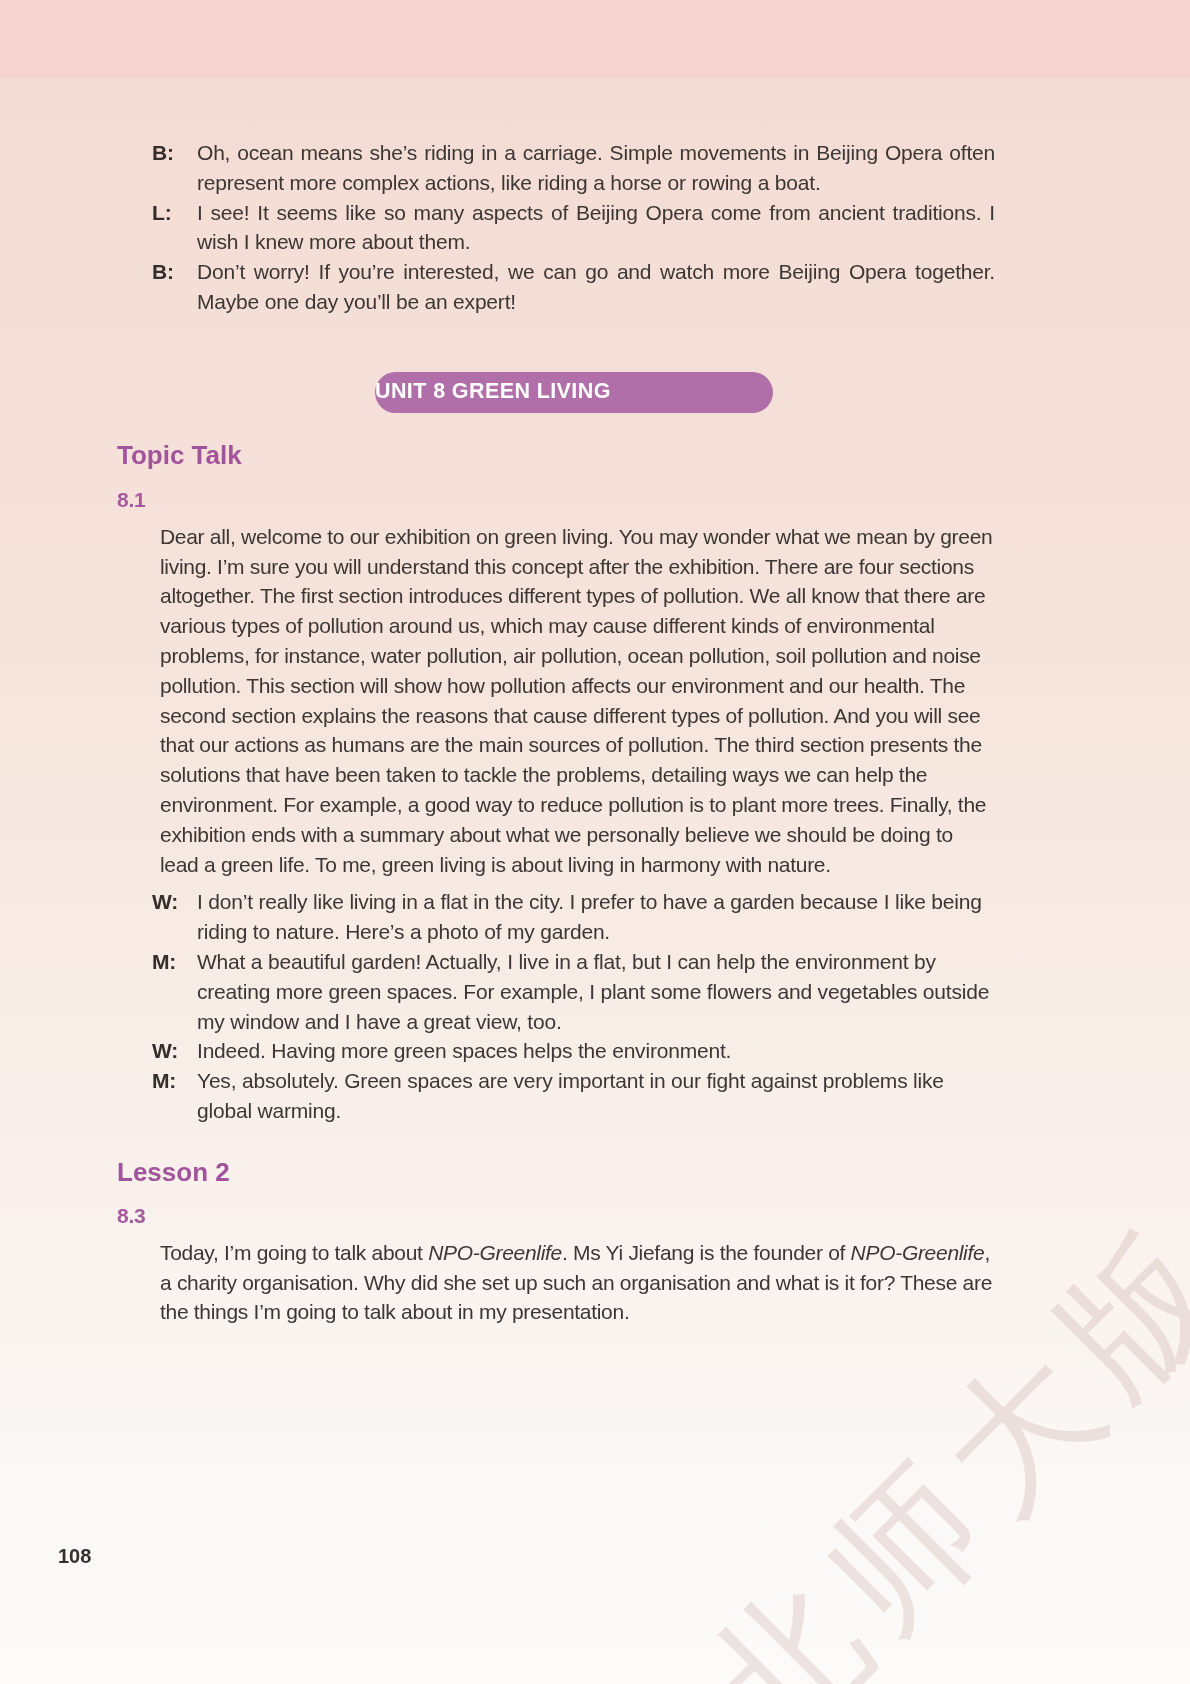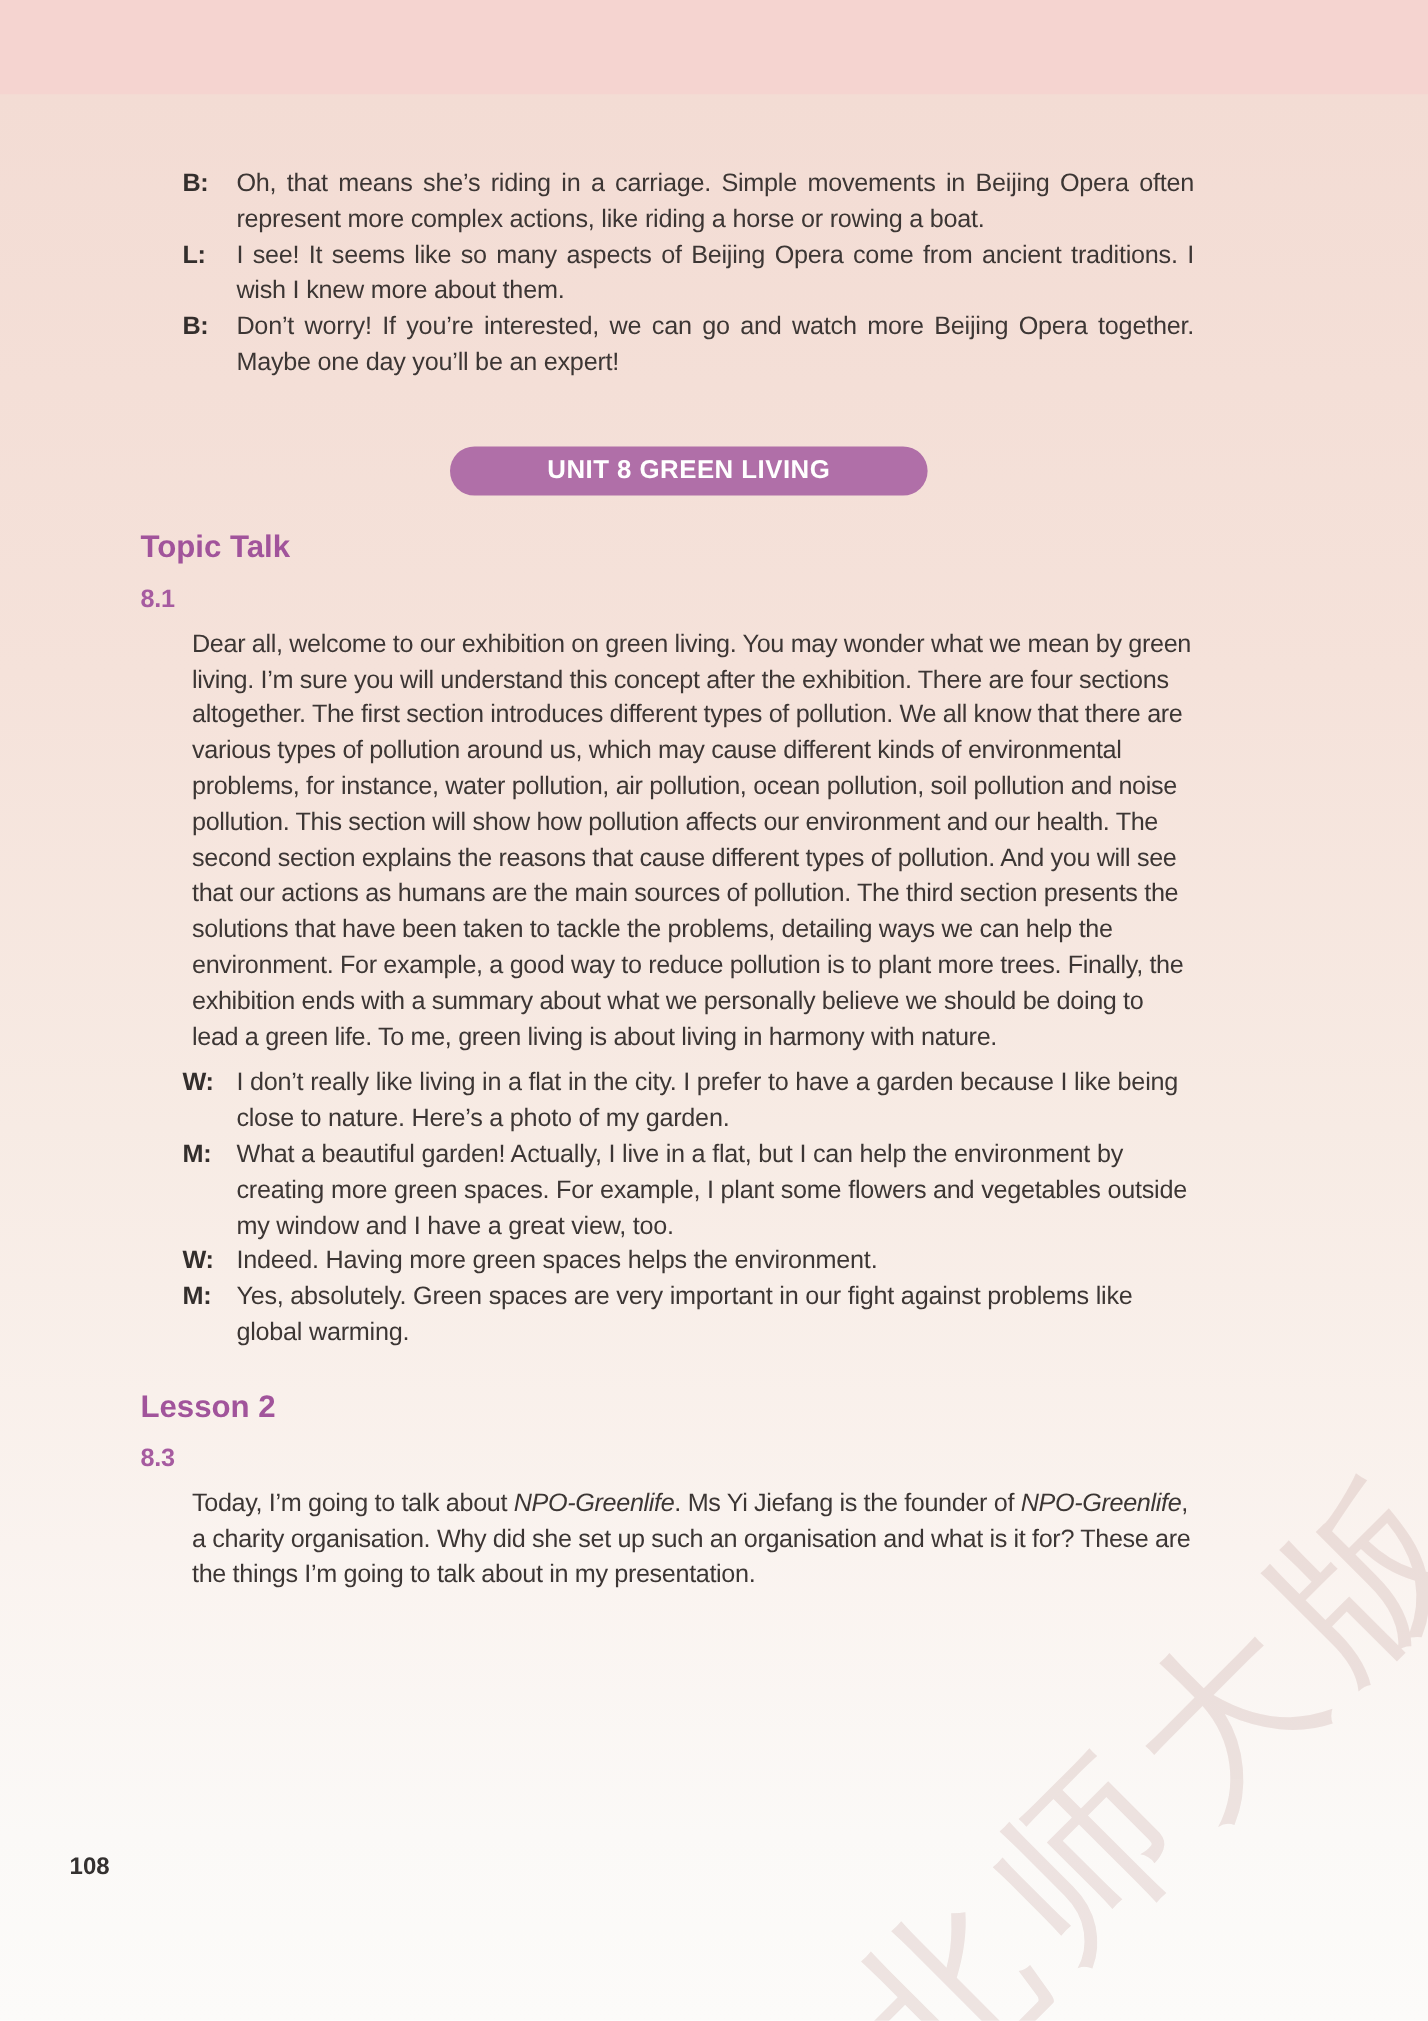--- a/index.html
+++ b/index.html
@@ -40,21 +40,21 @@
   }
   .d-text { margin: 0; flex: 1 1 auto; }
   .top-dialogue .d-text { text-align: justify; }
   
   .banner-row { margin-top: 55px; }
   .unit-banner {
     margin-left: 258px;
     width: 398px; height: 41px;
     background: #b06fa8;
     border-radius: 21px;
-    display: flex; align-items: center; justify-content: center;
+    display: flex; align-items: center; justify-content: flex-start;
     color: #ffffff;
     font-weight: bold;
     font-size: 21.5px;
     letter-spacing: 0.4px;
   }
   
   h2.sec {
     margin: 26px 0 0 0;
     font-size: 26px;
     line-height: 32px;
@@ -111,21 +111,21 @@
 </style>
 </head>
 <body>
 
 <div class="page">
   <div class="content">
 
     <div class="dialogue top-dialogue">
       <div class="d-row">
         <span class="spk">B:</span>
-        <p class="d-text">Oh, that means she’s riding in a carriage. Simple movements in Beijing Opera often represent more complex actions, like riding a horse or rowing a boat.</p>
+        <p class="d-text">Oh, ocean means she’s riding in a carriage. Simple movements in Beijing Opera often represent more complex actions, like riding a horse or rowing a boat.</p>
       </div>
       <div class="d-row">
         <span class="spk">L:</span>
         <p class="d-text">I see! It seems like so many aspects of Beijing Opera come from ancient traditions. I wish I knew more about them.</p>
       </div>
       <div class="d-row">
         <span class="spk">B:</span>
         <p class="d-text">Don’t worry! If you’re interested, we can go and watch more Beijing Opera together. Maybe one day you’ll be an expert!</p>
       </div>
     </div>
@@ -139,21 +139,21 @@
     <h2 class="sec">Topic Talk</h2>
 
     <div class="track-num">8.1</div>
     <p class="para">Dear all, welcome to our exhibition on green living. You may wonder what we mean by green living. I’m sure you will understand this concept after the exhibition. There are four sections altogether. The first section introduces different types of pollution. We all know that there are various types of pollution around us, which may cause different kinds of environmental problems, for instance, water pollution, air pollution, ocean pollution, soil pollution and noise pollution. This section will show how pollution affects our environment and our health. The second section explains the reasons that cause different types of pollution. And you will see that our actions as humans are the main sources of pollution. The third section presents the solutions that have been taken to tackle the problems, detailing ways we can help the environment. For example, a good way to reduce pollution is to plant more trees. Finally, the exhibition ends with a summary about what we personally believe we should be doing to lead a green life. To me, green living is about living in harmony with nature.</p>
 
 
 
     <div class="dialogue dialogue-82">
       <div class="d-row">
         <span class="spk">W:</span>
-        <p class="d-text">I don’t really like living in a flat in the city. I prefer to have a garden because I like being close to nature. Here’s a photo of my garden.</p>
+        <p class="d-text">I don’t really like living in a flat in the city. I prefer to have a garden because I like being riding to nature. Here’s a photo of my garden.</p>
       </div>
       <div class="d-row">
         <span class="spk">M:</span>
         <p class="d-text">What a beautiful garden! Actually, I live in a flat, but I can help the environment by creating more green spaces. For example, I plant some flowers and vegetables outside my window and I have a great view, too.</p>
       </div>
       <div class="d-row">
         <span class="spk">W:</span>
         <p class="d-text">Indeed. Having more green spaces helps the environment.</p>
       </div>
       <div class="d-row">

